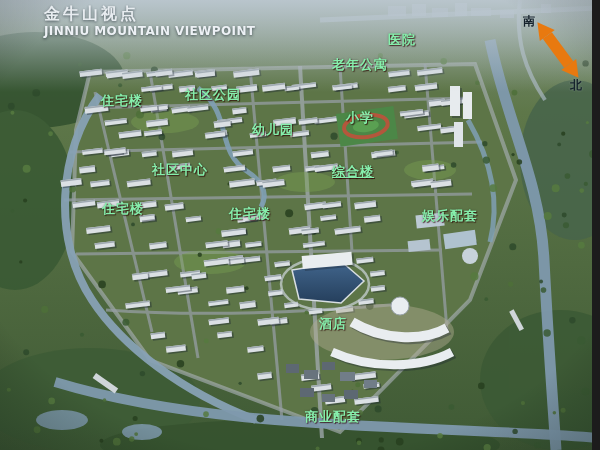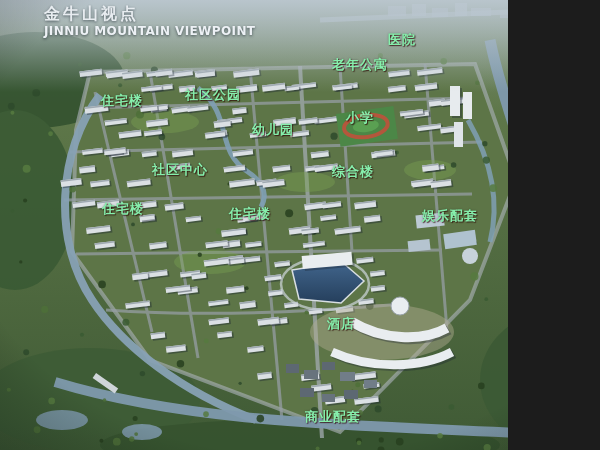--- a/index.html
+++ b/index.html
@@ -1,16 +1,16 @@
 <!DOCTYPE html>
 <html><head>
 <meta charset="utf-8">
 <style>
   html,body{margin:0;padding:0;background:#1c1c1c}
-  .stage{position:relative;width:508px;height:450px;overflow:hidden;
+  .stage{position:relative;width:592px;height:450px;overflow:hidden;
          font-family:"DejaVu Sans",sans-serif;background:#5a7349}
   svg.scene{position:absolute;left:0;top:0;width:600px;height:450px;display:block}
   .header{position:absolute;left:44px;top:5px;color:#edf1f5;
           text-shadow:0 1px 3px rgba(10,20,30,.6);line-height:1.18;z-index:5}
   .header .cn{font-size:16px;font-weight:bold;letter-spacing:3px;opacity:.92}
   .header .en{font-size:12px;font-weight:bold;letter-spacing:.4px}
   .map-label{position:absolute;color:#86efac;font-weight:bold;font-size:13px;
              letter-spacing:1px;white-space:nowrap;z-index:4;
              text-shadow:1px 1px 1px rgba(45,0,0,.7),0 0 2px rgba(0,0,0,.35)}
   .compass{position:absolute;left:522px;top:8px;width:66px;height:88px;z-index:5}
@@ -1008,20 +1008,20 @@
   </div>
 
   <div id="labels">
       <span class="map-label" style="left: 388px; top: 31px;">医院</span>
       <span class="map-label" style="left: 332px; top: 56px;">老年公寓</span>
       <span class="map-label" style="left: 101px; top: 92px;">住宅楼</span>
       <span class="map-label" style="left: 185px; top: 86px;">社区公园</span>
       <span class="map-label" style="left: 252px; top: 121px;">幼儿园</span>
       <span class="map-label" style="left: 346px; top: 109px;">小学</span>
       <span class="map-label" style="left: 152px; top: 161px;">社区中心</span>
-      <span class="map-label" style="left: 332px; top: 163px;">综合楼</span>
+      <span class="map-label" style="left: 332px; top: 163px; text-decoration: underline;">综合楼</span>
       <span class="map-label" style="left: 102px; top: 200px;">住宅楼</span>
       <span class="map-label" style="left: 229px; top: 205px;">住宅楼</span>
       <span class="map-label" style="left: 422px; top: 207px;">娱乐配套</span>
-      <span class="map-label" style="left: 327px; top: 315px;">酒店</span>
+      <span class="map-label" style="left: 319px; top: 315px;">酒店</span>
       <span class="map-label" style="left: 305px; top: 380px; margin-top: 28px;">商业配套</span>
     </div>
 </div>
 
 </body></html>

